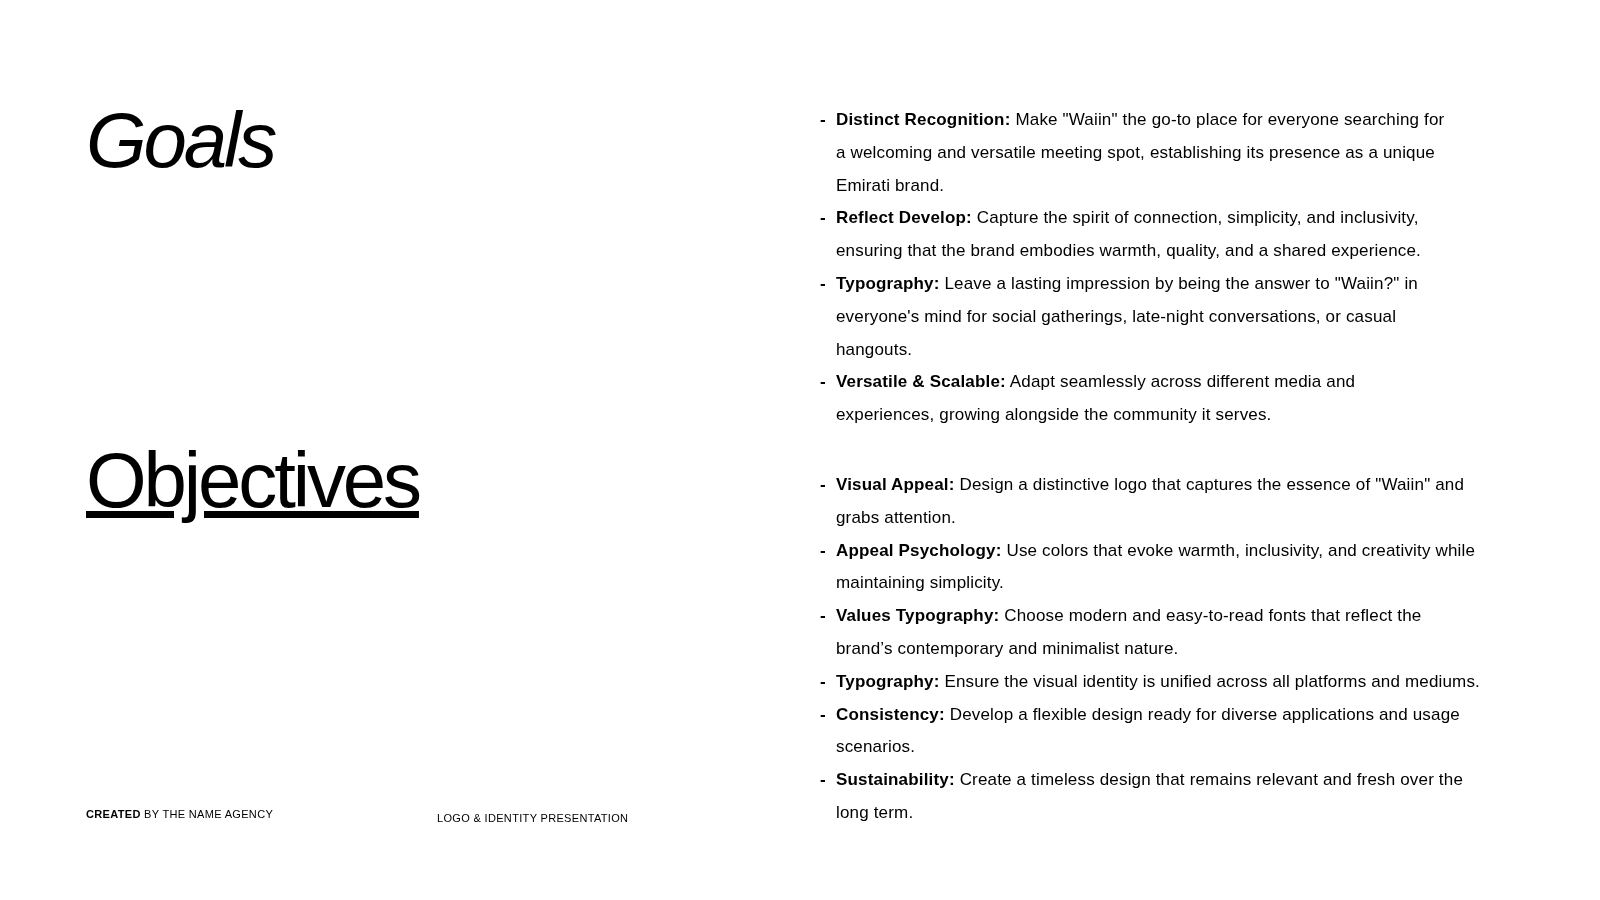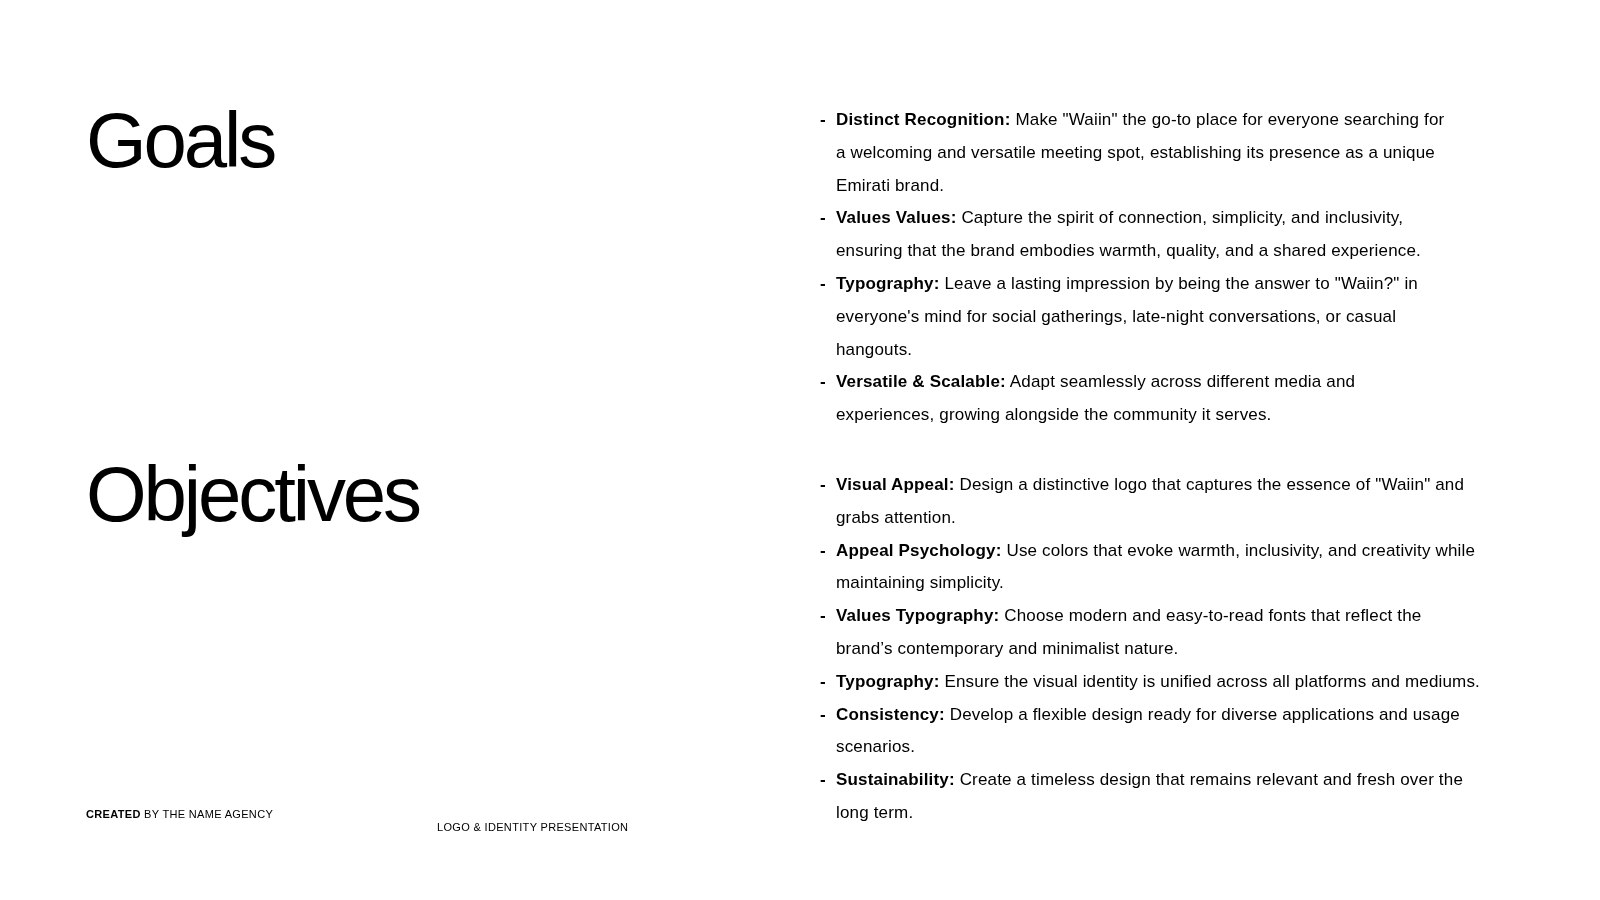--- a/index.html
+++ b/index.html
@@ -15,22 +15,22 @@
   .heading {
     position: absolute;
     left: 86px;
     margin: 0;
     font-size: 78px;
     font-weight: 500;
     letter-spacing: -0.04em;
     line-height: 1;
     white-space: nowrap;
   }
-  .heading-goals { top: 101px; }
-  .heading-objectives { top: 455px; }
+  .heading-goals { top: 101px; font-style: italic; }
+  .heading-objectives { top: 441px; text-decoration: underline; }
   .bullets {
     position: absolute;
     left: 820px;
     width: 696px;
     margin: 0;
     padding: 0;
     list-style: none;
     font-size: 17px;
     line-height: 32.8px;
     letter-spacing: 0.01em;
@@ -51,36 +51,36 @@
     top: 808px;
     left: 0;
     width: 100%;
     height: 16px;
     font-size: 11px;
     letter-spacing: 0.03em;
     line-height: 13px;
     padding-left: 48px;
   }
   .footer-credit { position: absolute; left: 86px; top: 0; white-space: pre; }
-  .footer-presentation { position: absolute; left: 437px; top: 13px; white-space: pre; }
+  .footer-presentation { position: absolute; left: 437px; top: 4px; white-space: pre; }
   .fw-bold { font-weight: 700; }
 </style>
 </head>
 <body>
 
 <div class="slide">
 
   <section>
     <h1 class="heading heading-goals">Goals</h1>
     <ul class="bullets bullets-goals">
   <li class="bullet"><span class="bullet-marker">-</span><span class="bullet-label">Distinct Recognition:</span> <span class="bullet-text">Make "Waiin" the go-to place for everyone searching for
 a welcoming and versatile meeting spot, establishing its presence as a unique
 Emirati brand.</span></li>
 
-  <li class="bullet"><span class="bullet-marker">-</span><span class="bullet-label">Values Values:</span> <span class="bullet-text">Capture the spirit of connection, simplicity, and inclusivity,
+  <li class="bullet"><span class="bullet-marker">-</span><span class="bullet-label">Reflect Develop:</span> <span class="bullet-text">Capture the spirit of connection, simplicity, and inclusivity,
 ensuring that the brand embodies warmth, quality, and a shared experience.</span></li>
 
   <li class="bullet"><span class="bullet-marker">-</span><span class="bullet-label">Typography:</span> <span class="bullet-text">Leave a lasting impression by being the answer to "Waiin?" in
 everyone's mind for social gatherings, late-night conversations, or casual
 hangouts.</span></li>
 
   <li class="bullet"><span class="bullet-marker">-</span><span class="bullet-label">Versatile &amp; Scalable:</span> <span class="bullet-text">Adapt seamlessly across different media and
 experiences, growing alongside the community it serves.</span></li>
 </ul>
   </section>

